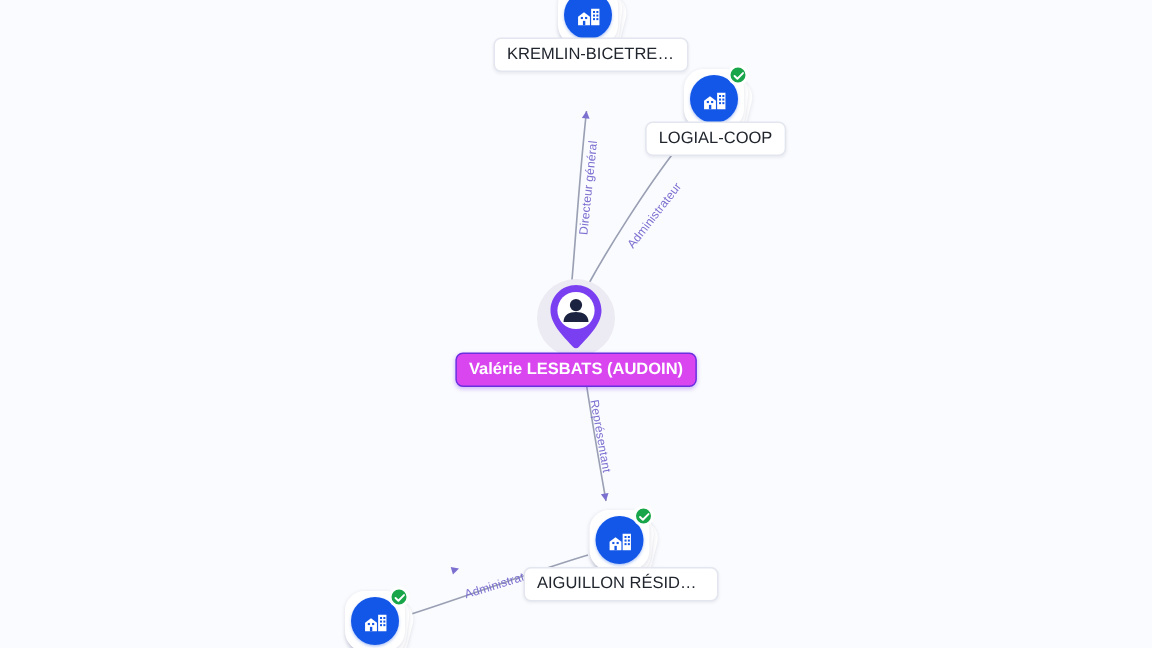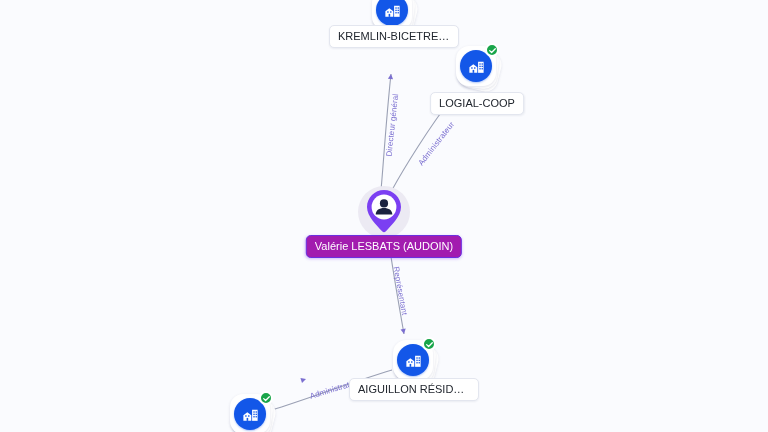--- a/index.html
+++ b/index.html
@@ -53,22 +53,23 @@
     white-space:nowrap;font-size:11px;line-height:15px;
     padding:3px 8px;border-radius:5px;
     box-sizing:border-box;
   }
   .label.plain{
     background:#ffffff;color:#21262e;
     border:1px solid #e3e6ef;
     box-shadow:0 1px 2px rgba(30,40,90,.07);
   }
   .label.selected{
-    background:#a21caf;color:#ffffff;border:1px solid #6b2fe0;
+    background:#d946ef;color:#ffffff;border:1px solid #6b2fe0;
     box-shadow:0 1px 3px rgba(123,63,242,.35);
+    font-weight:bold;
   }
   .label .trunc{
     display:inline-block;max-width:112px;overflow:hidden;
     text-overflow:ellipsis;vertical-align:bottom;
   }
 
   
   .edge-label{
     position:absolute;white-space:nowrap;
     font-size:8px;line-height:9px;color:#7b6fd0;
@@ -145,21 +146,21 @@
               </svg>
             </div>
             <div class="badge">
               <svg viewBox="0 0 24 24">
                 <path d="M4.5 12.4 L9.6 17.4 L19.5 7.2" fill="none" stroke="#ffffff" stroke-width="3.4" stroke-linecap="round" stroke-linejoin="round"></path>
               </svg>
             </div>
           </div>
         </div>
       </div>
-      <div class="label plain" style="left: 477px; top: 92px;"><span class="trunc">LOGIAL-COOP</span></div>
+      <div class="label plain" style="left: 477px; top: 81px;"><span class="trunc">LOGIAL-COOP</span></div>
       <div class="node" style="left: 384px; top: 212px;">
         <div class="person-halo">
           <div class="pin">
             <svg viewBox="0 0 38 46">
               <path d="M19 2 C9.6 2 2 9.6 2 19 c0 9.6 9.8 18.4 15.1 24.3 a2.6 2.6 0 0 0 3.8 0 C26.2 37.4 36 28.6 36 19 C36 9.6 28.4 2 19 2 Z" fill="#7b3ff2"></path>
               <circle cx="19" cy="19" r="12.4" fill="#ffffff"></circle>
               <circle cx="19" cy="15.4" r="4.1" fill="#1b2340"></circle>
               <path d="M10.7 26.6 c0-4.6 3.7-6.6 8.3-6.6 s8.3 2 8.3 6.6 z" fill="#1b2340"></path>
             </svg>
           </div>

